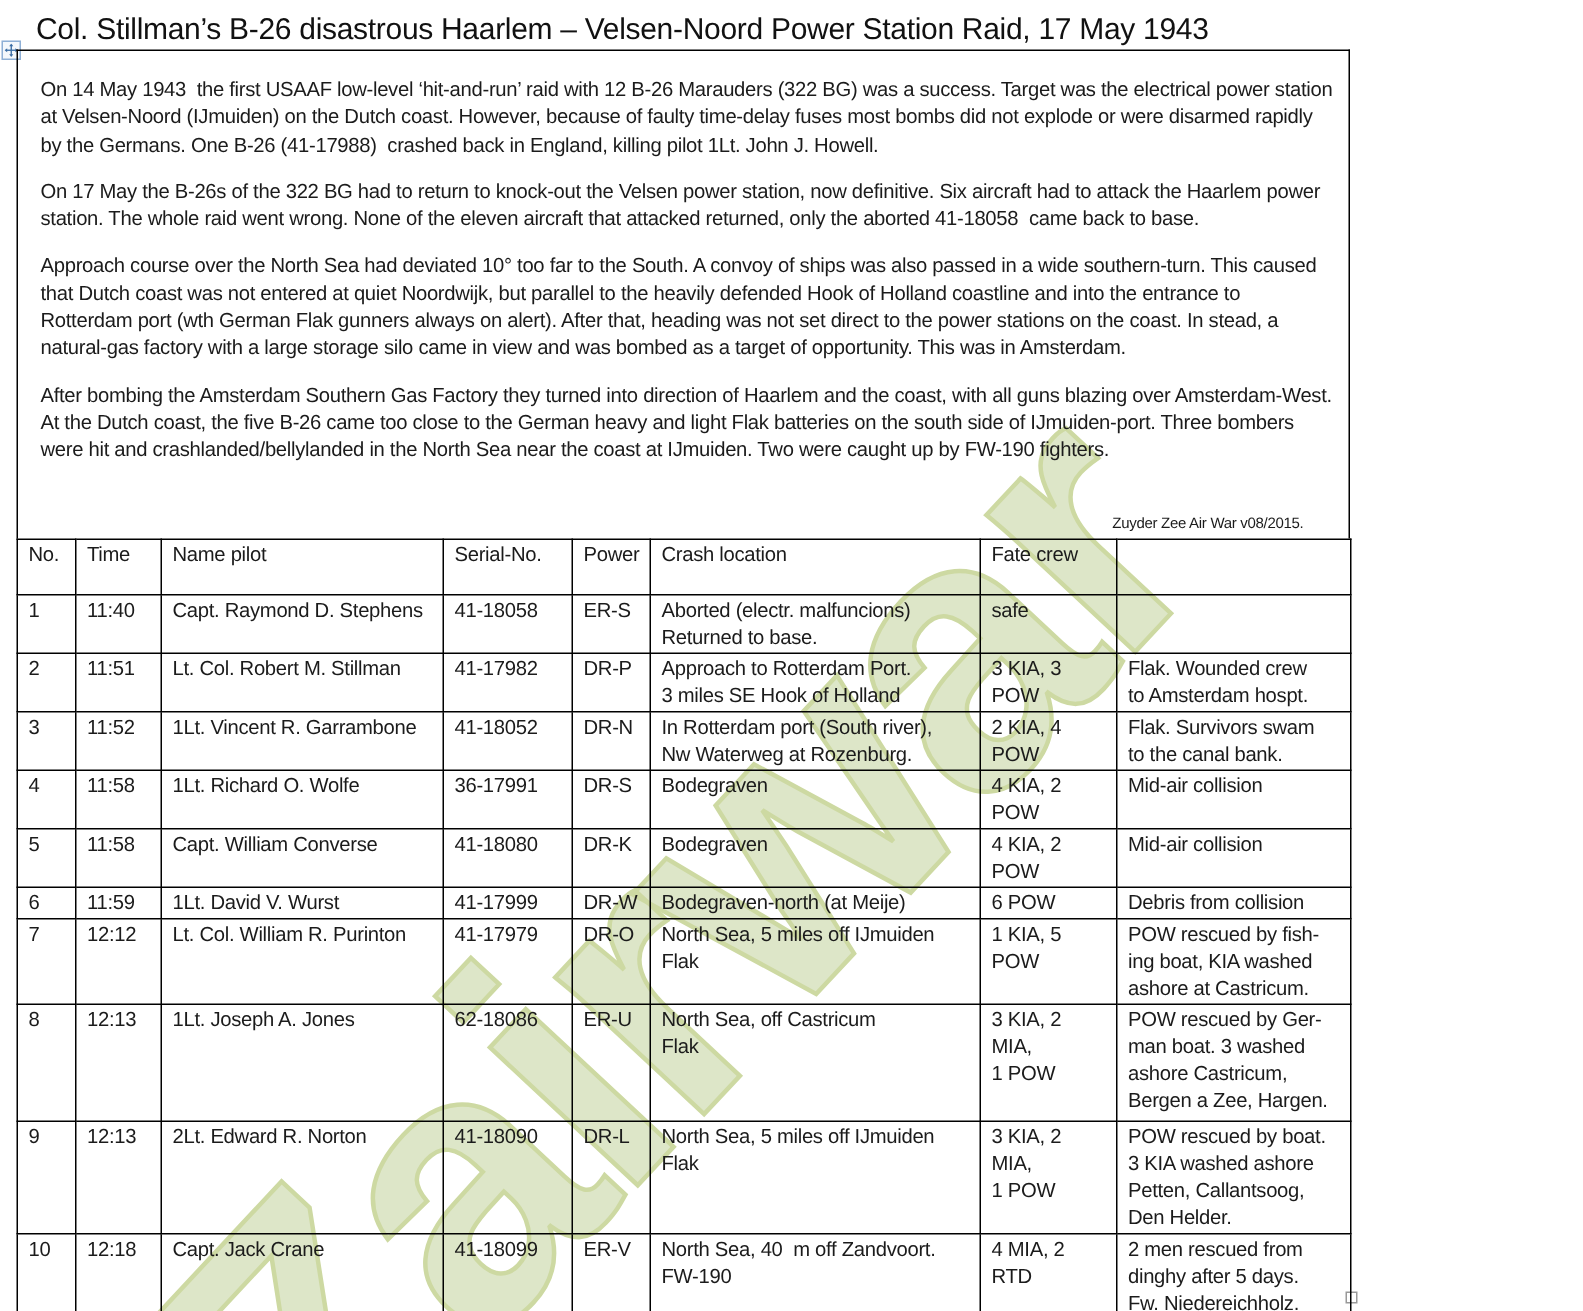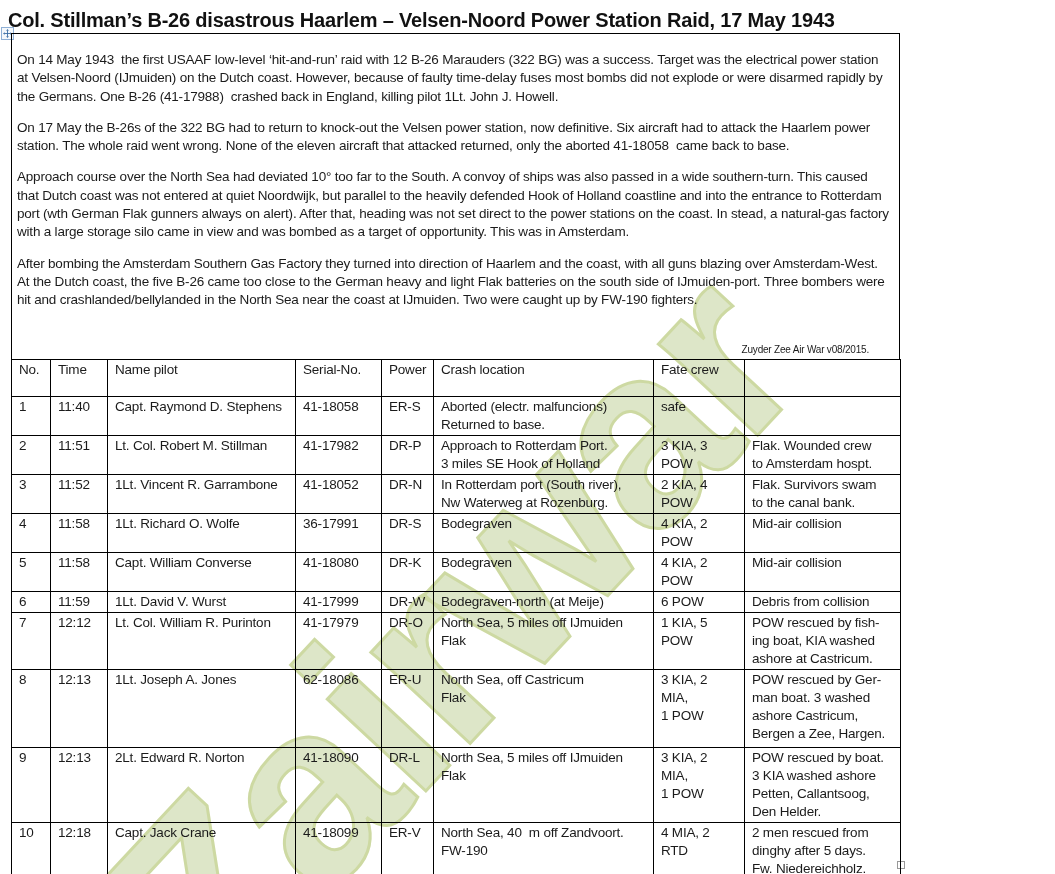--- a/index.html
+++ b/index.html
@@ -15,35 +15,35 @@
     position:absolute; left:-55px; top:962px;
     transform:rotate(-47deg); transform-origin:0 0;
     font-size:255px; font-weight:bold; letter-spacing:-6px;
     color:#dde6c8; -webkit-text-stroke:3px #cdd9a2;
     white-space:nowrap; z-index:0; user-select:none;
   }
 
   .content { position:relative; z-index:1; }
 
   .title {
-    margin:0; padding:7px 0 0 8px;
-    font-size:20px; line-height:26px; font-weight:bold;
+    margin:0; padding:7px 0 0 24px;
+    font-size:20px; line-height:26px; font-weight:normal;
     letter-spacing:-0.2px; color:#111;
   }
 
   .move-handle {
     position:absolute; left:1px; top:27px; width:13px; height:13px;
     border:1px solid #8fb0d6; background:#f4f8fc; box-sizing:border-box;
     display:flex; align-items:center; justify-content:center;
   }
 
   .textbox {
     margin-left:11px; width:889px; height:326px; box-sizing:border-box;
     border:1px solid #000; border-bottom:none;
-    padding:17px 8px 0 5px; position:relative;
+    padding:17px 8px 0 15px; position:relative;
   }
   .textbox p {
     margin:0 0 13px 0;
     font-size:13.5px; line-height:18.3px; letter-spacing:-0.2px;
     white-space:pre-wrap;
   }
   .credit {
     position:absolute; right:30px; bottom:4px;
     font-size:10px; letter-spacing:-0.2px;
   }

